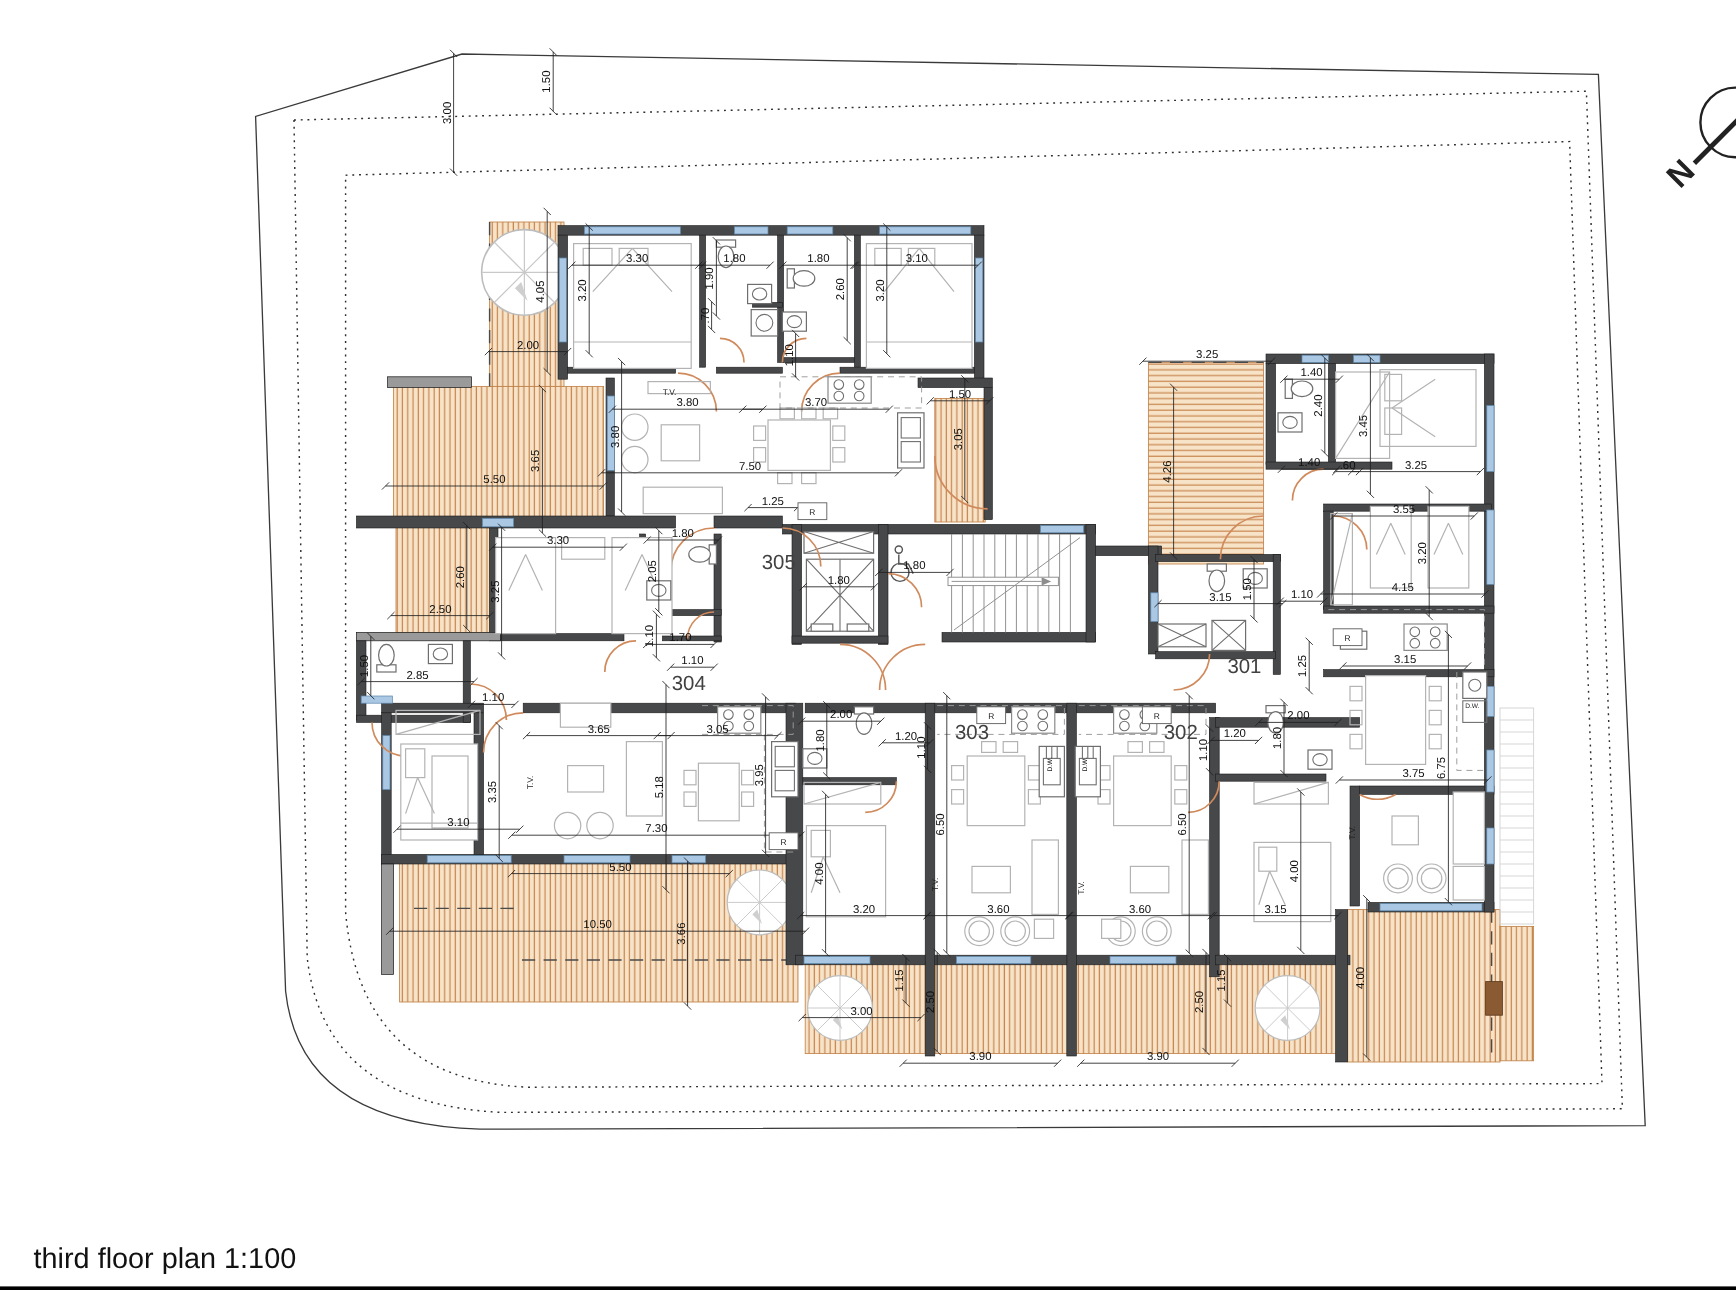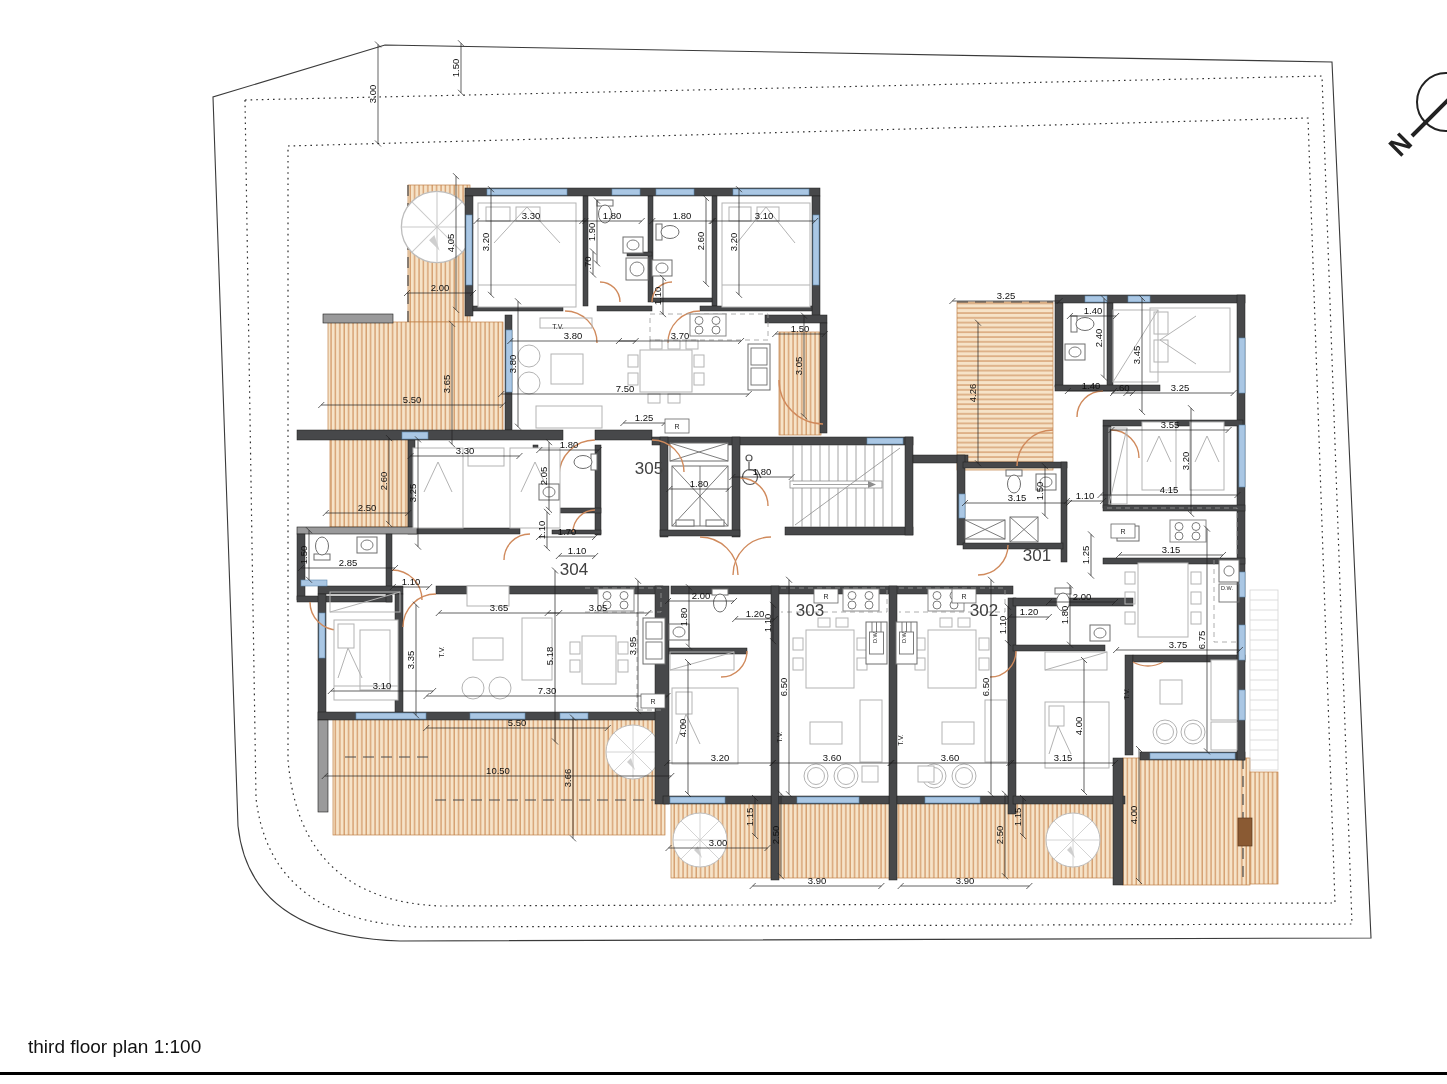--- a/index.html
+++ b/index.html
@@ -17,21 +17,21 @@
   .dash{fill:none;stroke:#4a4a4a;stroke-width:1.2;stroke-dasharray:11,7;}
   .cdash{fill:none;stroke:#9a9a9a;stroke-width:.8;stroke-dasharray:5,4;}
   .bnd{fill:none;stroke:#3a3a3a;stroke-width:1.1;}
   .dot{fill:none;stroke:#2e2e2e;stroke-width:1.2;stroke-dasharray:1.6,4;}
   .dimline{stroke:#1f1f1f;stroke-width:.7;}
   .dimtext{font:9.5px "Liberation Sans",sans-serif;fill:#101010;}
   .unit{font:17px "Liberation Sans",sans-serif;fill:#414141;}
   .flabel{fill:#1d1d1d;}
   .stair{stroke:#8d8d8d;stroke-width:.8;}
   .lstair{stroke:#d4d4d4;stroke-width:.8;fill:none;}
-  #title{position:absolute;left:28px;top:1036px;font-size:19px;color:#111;}
+  #title{position:absolute;left:28px;top:1036px;font-size:24px;color:#111;}
   #bottomrule{position:absolute;left:0;top:1072px;width:1447px;height:3px;background:#000;}
 </style>
 </head>
 <body>
 
 <div id="page">
 <svg id="plan" width="1447" height="1084" viewBox="0 0 1447 1084">
   <defs>
     <pattern id="deckV" width="4.4" height="10" patternUnits="userSpaceOnUse">
       <rect width="4.4" height="10" fill="#f6e3c8"></rect>

